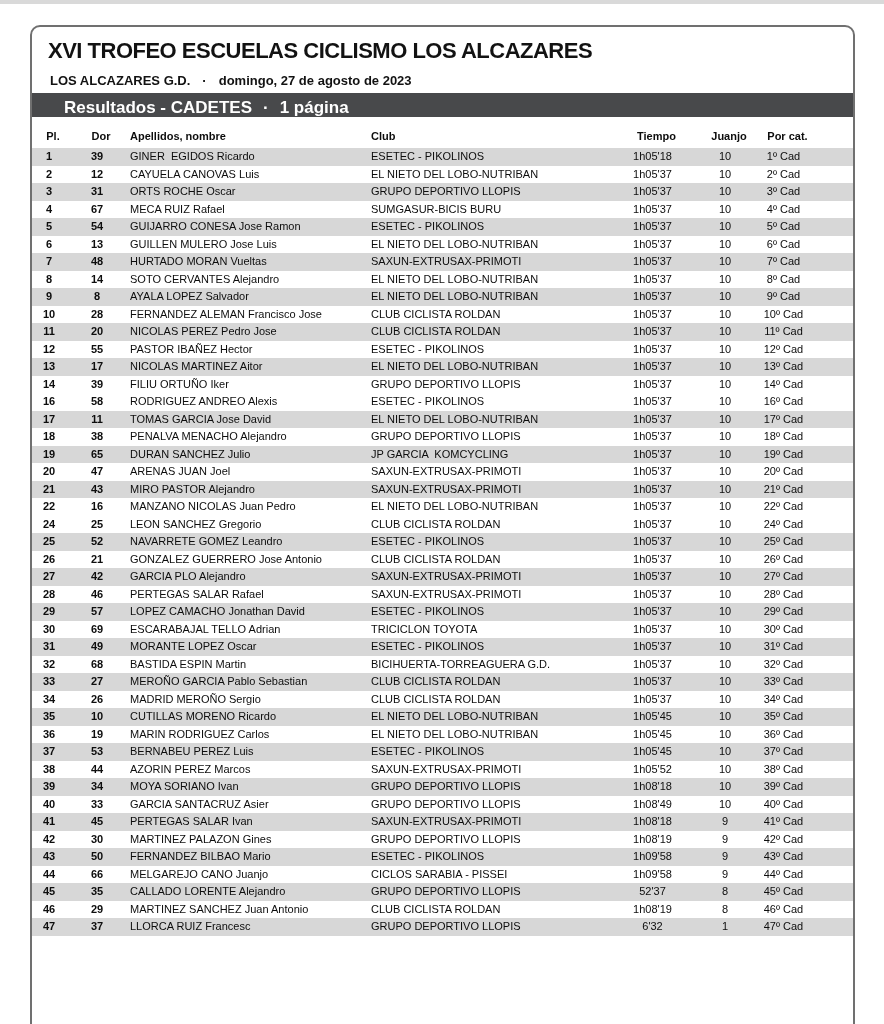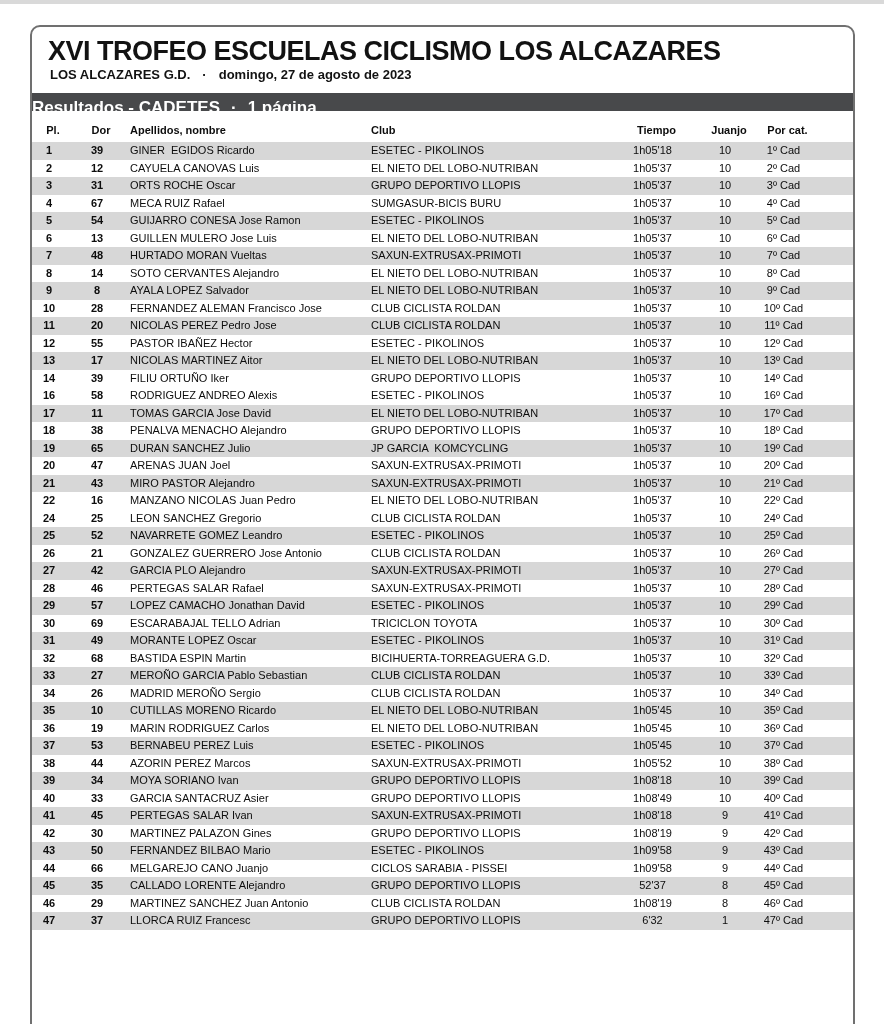--- a/index.html
+++ b/index.html
@@ -31,45 +31,45 @@
     height: 1100px; 
     border: 2px solid #707070;
     border-radius: 10px;
     background: #ffffff;
     overflow: hidden;
   }
   .sheet-header {
     padding: 9px 16px 0 16px;
   }
   .event-title {
-    font-size: 27px;
+    font-size: 22px;
     font-weight: bold;
     letter-spacing: -0.5px;
     color: #121212;
     line-height: 30px;
     white-space: nowrap;
   }
   .event-subtitle {
     font-size: 13px;
     font-weight: bold;
     color: #121212;
-    margin-top: 1px;
+    margin-top: 7px;
     margin-left: 2px;
   }
   .event-subtitle .sep {
     display: inline-block;
     margin: 0 12px;
   }
   .section-bar {
-    margin-top: 11px;
+    margin-top: 5px;
     background: #48494b;
     color: #ffffff;
-    height: 18px;
+    height: 24px;
     line-height: 30px;
-    padding-left: 0;
+    padding-left: 32px;
     font-size: 17px;
     font-weight: bold;
   }
   .section-bar .sep {
     display: inline-block;
     margin: 0 11px;
     font-weight: bold;
   }
   table.results {
     margin-top: 13px;

